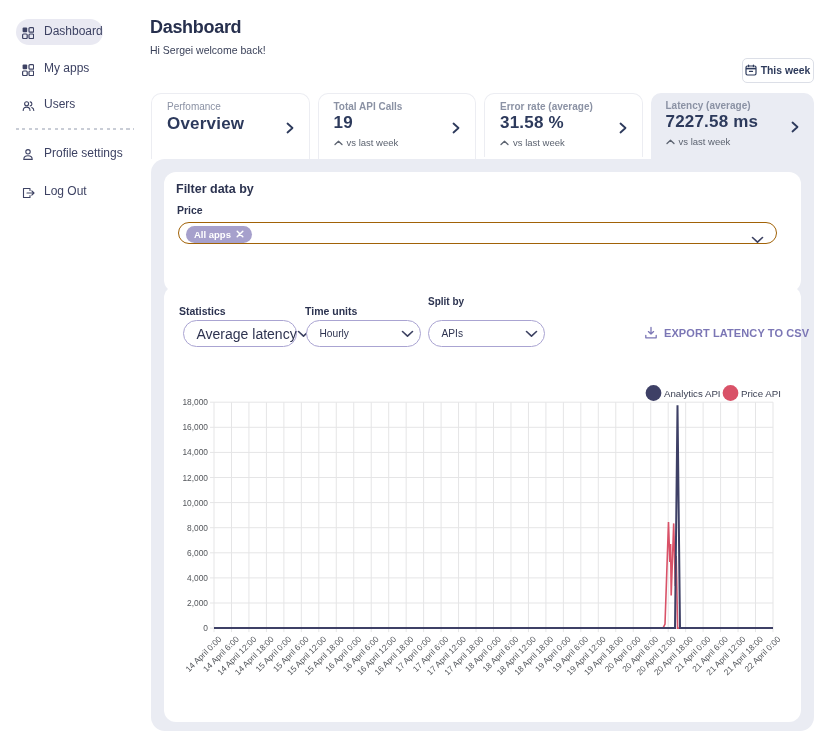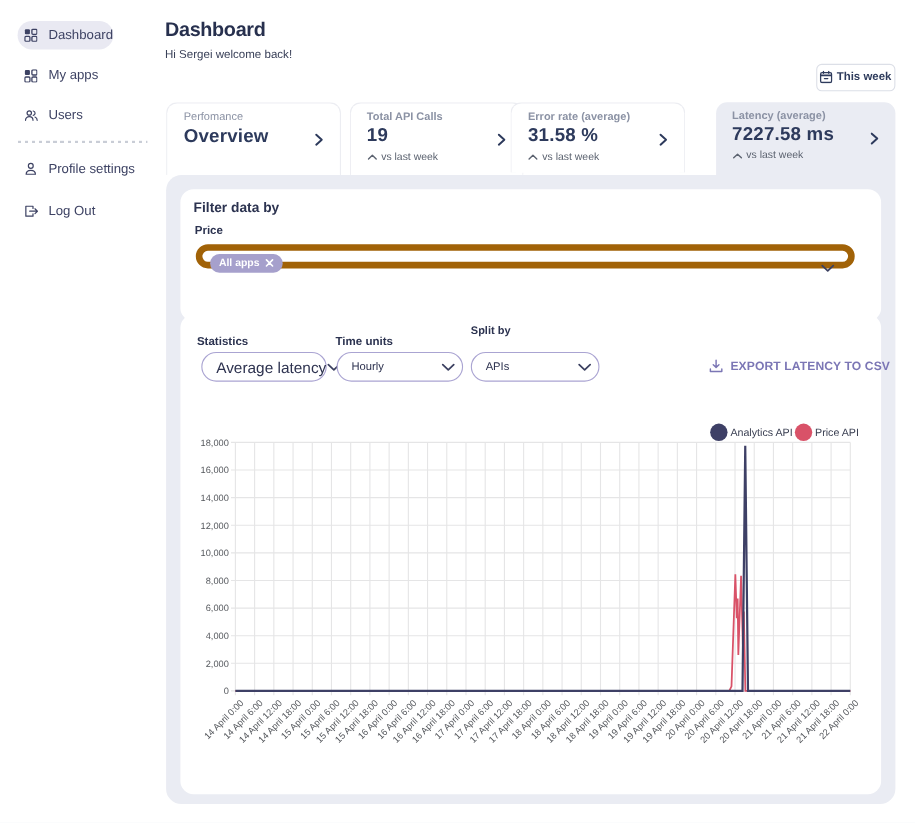--- a/index.html
+++ b/index.html
@@ -65,21 +65,21 @@
 <div style="position:absolute;left:15px;top:43px;display:flex;align-items:center;gap:4px;font-size:9.5px;color:#5c6370">
       <svg width="9" height="6" viewBox="0 0 9 6" fill="none" stroke="#5c6370" stroke-width="1.3" stroke-linecap="round" stroke-linejoin="round">
         <path d="M1 4.5 L4.5 1.2 L8 4.5"></path>
       </svg>
       <span>vs last week</span>
     </div>
 <div style="position:absolute;right:15px;top:26px"><svg width="8" height="12" viewBox="0 0 8 12" fill="none" stroke="#2d3a5c" stroke-width="1.8" stroke-linecap="round" stroke-linejoin="round">
         <path d="M1.5 1.5 L6.5 6 L1.5 10.5"></path>
       </svg></div>
 </div>
-<div style="position:absolute;left:464px;top:93px;width:158.5px;height:64px;background:#ffffff;border:1px solid #ecedf2;border-bottom:none;border-radius:10px 10px 0 0;box-sizing:border-box">
+<div style="position:absolute;left:484px;top:93px;width:158.5px;height:64px;background:#ffffff;border:1px solid #ecedf2;border-bottom:none;border-radius:10px 10px 0 0;box-sizing:border-box">
 <div style="position:absolute;left:15px;top:7px;font-size:10px;font-weight:bold;color:#8b92a4">Error rate (average)</div>
 <div style="position:absolute;left:15px;top:19px;font-size:17px;font-weight:bold;color:#2d3a5c;letter-spacing:0.2px">31.58&nbsp;%</div>
 <div style="position:absolute;left:15px;top:43px;display:flex;align-items:center;gap:4px;font-size:9.5px;color:#5c6370">
       <svg width="9" height="6" viewBox="0 0 9 6" fill="none" stroke="#5c6370" stroke-width="1.3" stroke-linecap="round" stroke-linejoin="round">
         <path d="M1 4.5 L4.5 1.2 L8 4.5"></path>
       </svg>
       <span>vs last week</span>
     </div>
 <div style="position:absolute;right:15px;top:26px"><svg width="8" height="12" viewBox="0 0 8 12" fill="none" stroke="#2d3a5c" stroke-width="1.8" stroke-linecap="round" stroke-linejoin="round">
         <path d="M1.5 1.5 L6.5 6 L1.5 10.5"></path>
@@ -97,21 +97,21 @@
 <div style="position:absolute;right:15px;top:26px"><svg width="8" height="12" viewBox="0 0 8 12" fill="none" stroke="#2d3a5c" stroke-width="1.8" stroke-linecap="round" stroke-linejoin="round">
         <path d="M1.5 1.5 L6.5 6 L1.5 10.5"></path>
       </svg></div>
 </div>
 
 <div style="position:absolute;left:151px;top:159px;width:663px;height:572px;background:#eaecf3;border-radius:14px 0 14px 14px"></div>
 
 <div style="position:absolute;left:164px;top:172px;width:637px;height:120px;background:#fff;border-radius:12px">
 <div style="position:absolute;left:12px;top:10px;font-size:12.5px;font-weight:bold;color:#2c3350">Filter data by</div>
 <div style="position:absolute;left:13px;top:32px;font-size:10.5px;font-weight:bold;color:#2c3350">Price</div>
-<div style="position:absolute;left:14px;top:50px;width:599px;height:22px;border:6px solid #a16207;border-radius:11px;background:#fff">
+<div style="position:absolute;left:14px;top:50px;width:599px;height:22px;border:1px solid #a16207;border-radius:11px;background:#fff">
   <div style="position:absolute;left:7px;top:2.5px;height:17px;border-radius:8.5px;background:#a6a0cc;display:flex;align-items:center;padding:0 8px;gap:5px">
     <span style="font-size:9.5px;font-weight:bold;color:#fff">All apps</span>
     <svg width="8" height="8" viewBox="0 0 8 8" stroke="#fff" stroke-width="1.5" stroke-linecap="round">
           <path d="M1.2 1.2 L6.8 6.8 M6.8 1.2 L1.2 6.8"></path>
         </svg>
   </div>
   <span style="position:absolute;right:12px;top:7px"><svg width="13" height="8" viewBox="0 0 13 8" fill="none" stroke="#3b4060" stroke-width="1.6" stroke-linecap="round" stroke-linejoin="round">
           <path d="M1.5 1.5 L6.5 6.2 L11.5 1.5"></path>
         </svg></span>
 </div>

